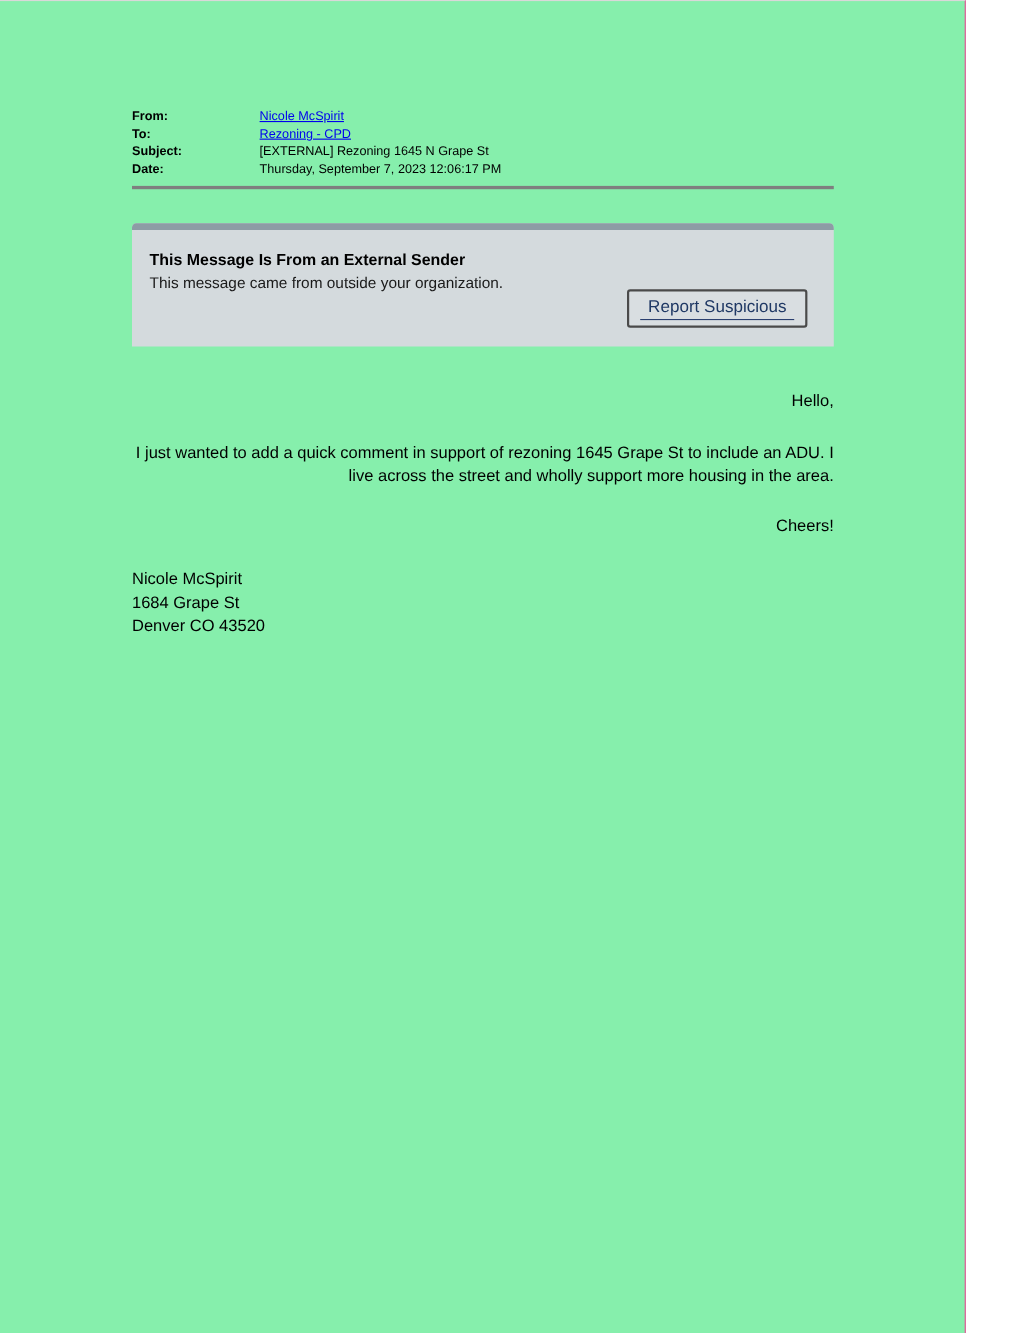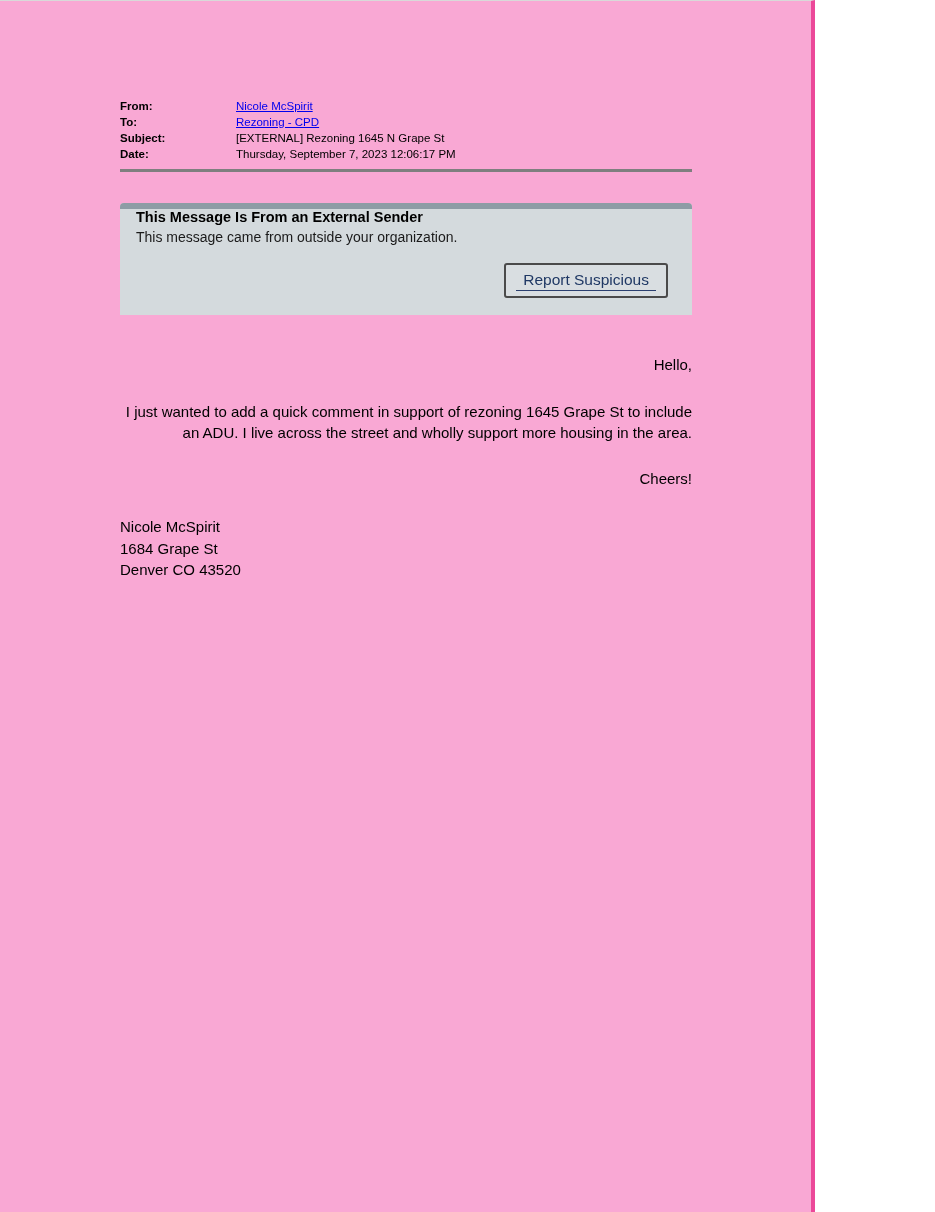--- a/index.html
+++ b/index.html
@@ -1,23 +1,23 @@
 <!DOCTYPE html>
 <html><head>
 <meta charset="utf-8">
 <style>
   * { box-sizing: border-box; }
   html, body { margin: 0; padding: 0; background: #ffffff; }
   .page {
     position: relative;
-    width: 815px;
+    width: 878px;
     height: 1212px;
-    background: #f9a8d4;
+    background: #86efac;
     border-top: 1px solid #d9d9d9;
-    border-right: 4px solid #ec4899;
+    border-right: 1px solid #ec4899;
     font-family: "Liberation Sans", sans-serif;
     color: #000000;
     overflow: hidden;
   }
   .content {
     padding-left: 120px;
     padding-right: 119px;
   }
 
   
@@ -59,21 +59,21 @@
     height: 112px;
     background: #d4dadd;
     border-radius: 4px 4px 0 0;
   }
   .ext-banner-strip {
     height: 6px;
     background: #8d9ca5;
     border-radius: 4px 4px 0 0;
   }
   .ext-banner-title {
-    margin: 0 0 0 16px;
+    margin: 20px 0 0 16px;
     font-size: 14.5px;
     font-weight: bold;
     color: #000000;
   }
   .ext-banner-subtitle {
     margin: 4px 0 0 16px;
     font-size: 14px;
     color: #1a1a1a;
   }
   .report-btn {

